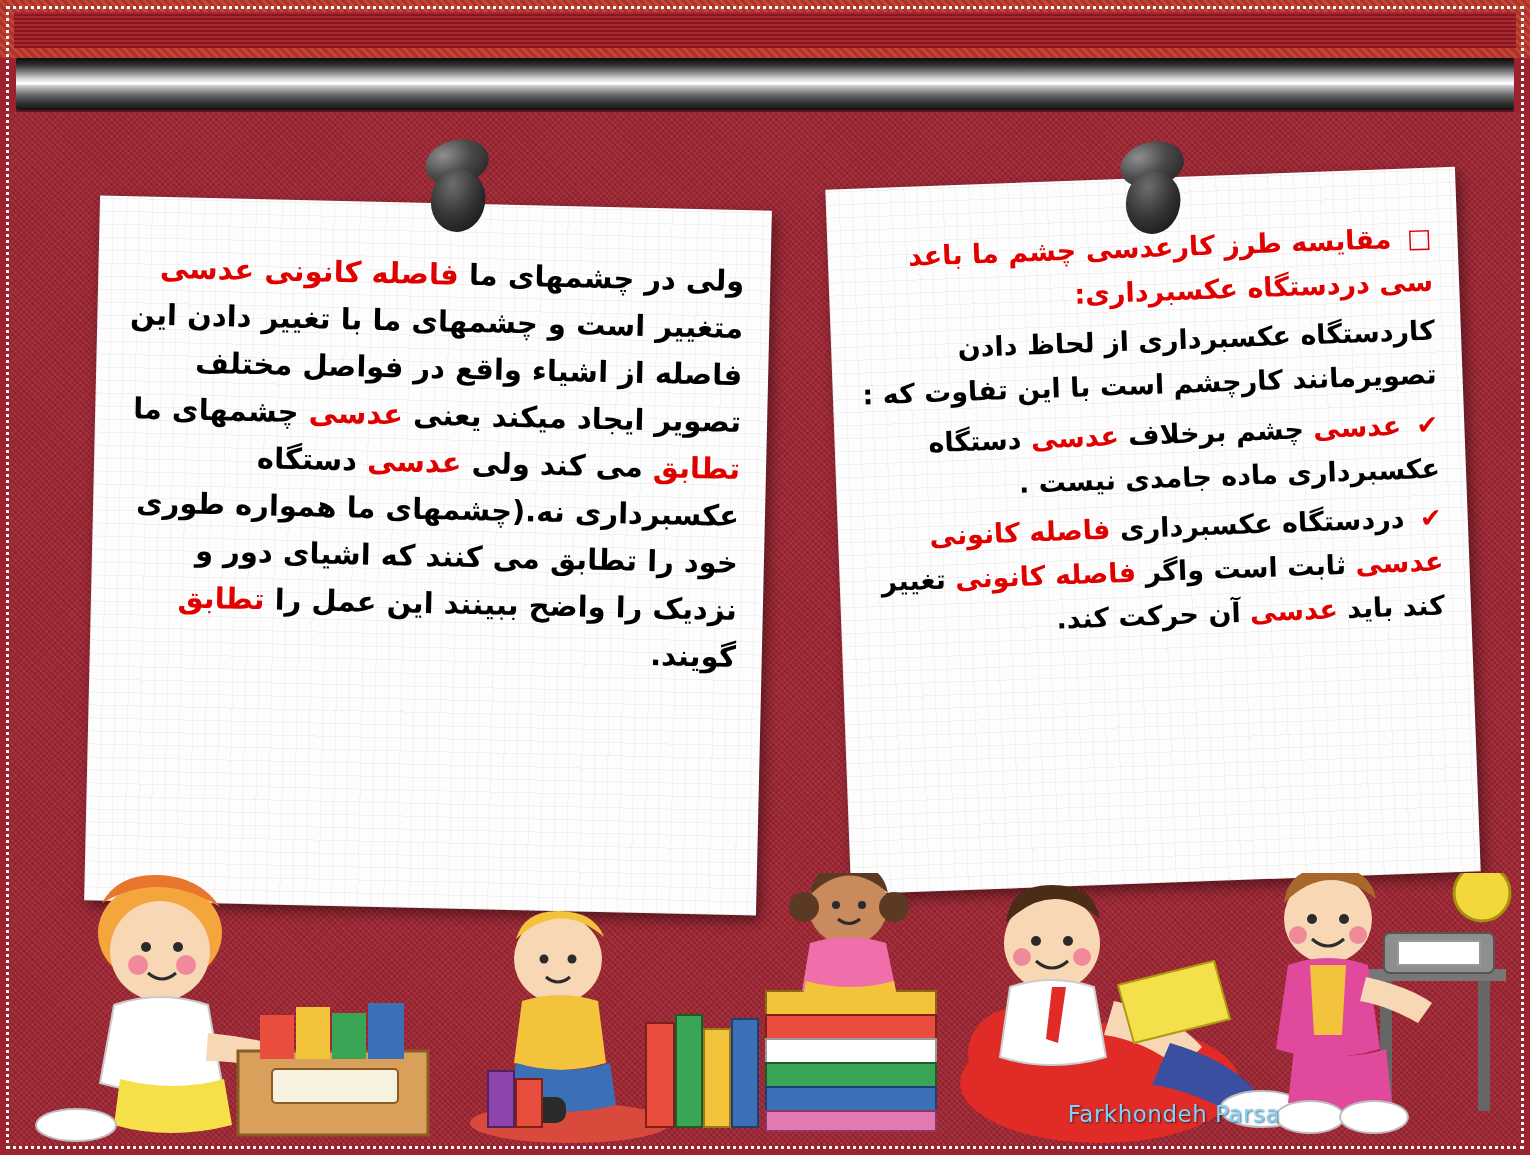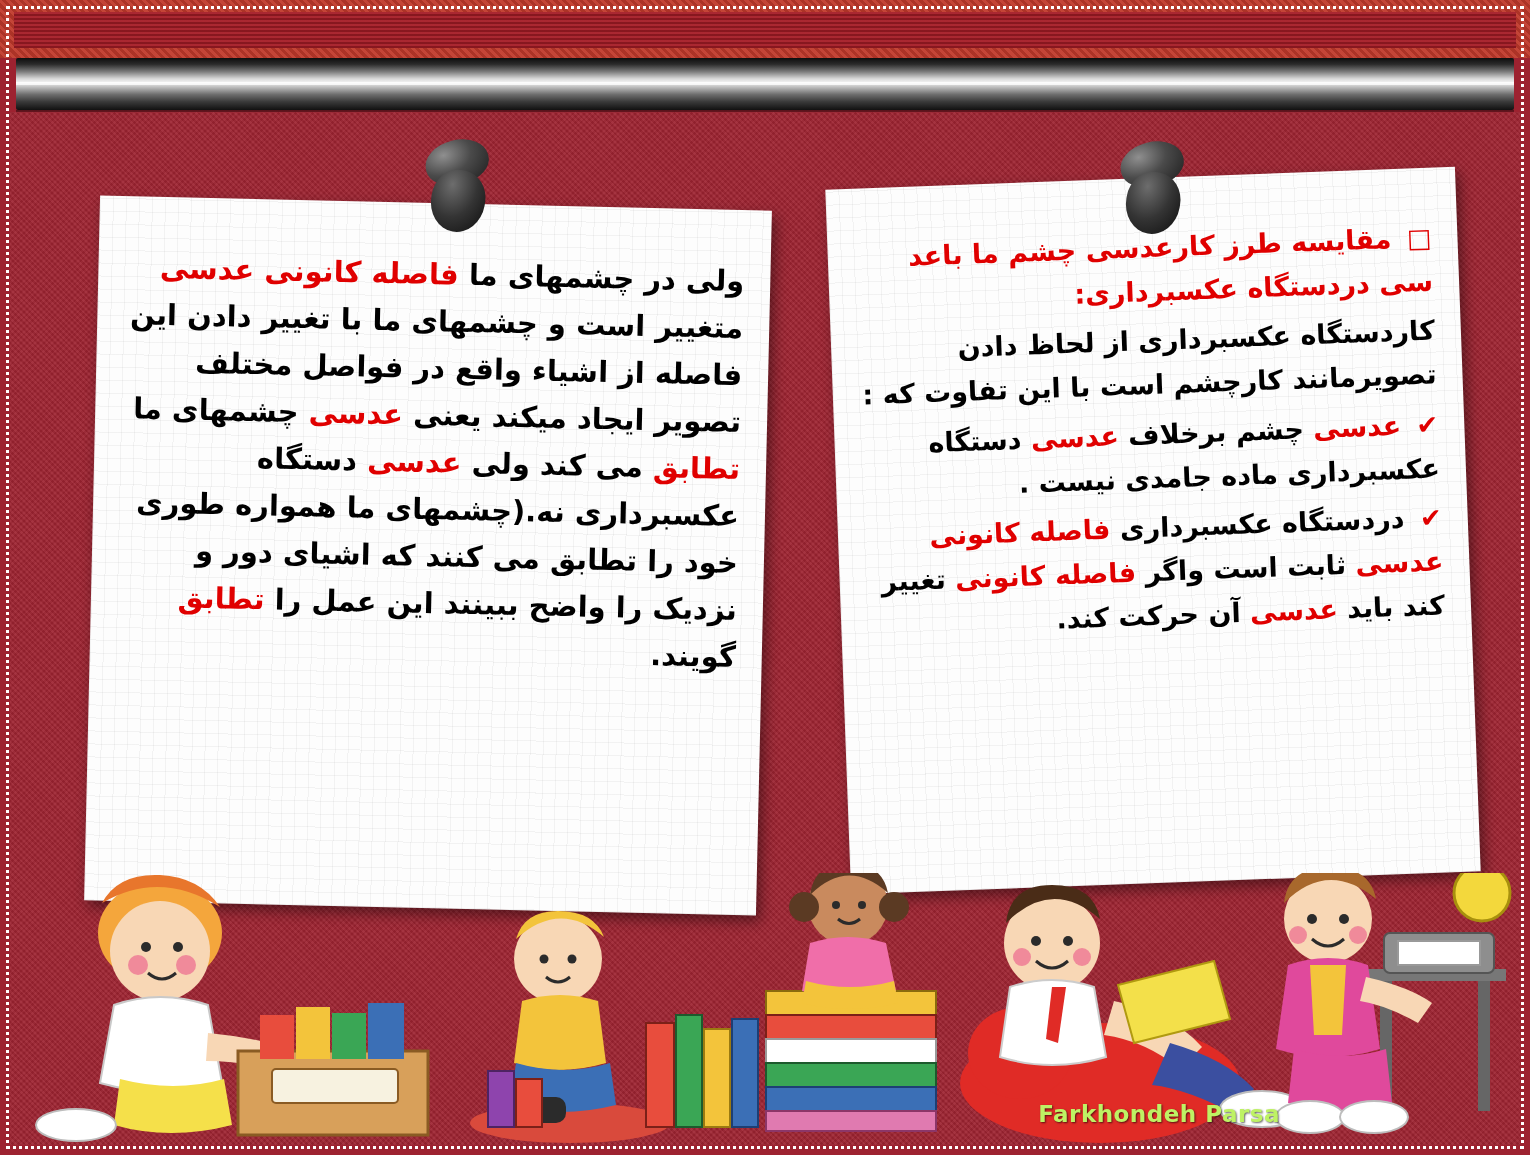--- a/index.html
+++ b/index.html
@@ -178,24 +178,24 @@
     width: 1510px;
     height: 270px;
     z-index: 25;
     pointer-events: none;
   }
 
   .signature {
     position: absolute;
     right: 250px;
     bottom: 28px;
-    color: #bef264;
+    color: #7dd3fc;
     font-family: "DejaVu Sans", sans-serif;
     font-size: 23px;
-    font-weight: bold;
+    font-weight: normal;
     letter-spacing: 0.5px;
     z-index: 30;
     direction: ltr;
     text-shadow: 1px 1px 2px rgba(0,0,0,0.6);
   }
 </style>
 </head>
 <body>
 
 <div id="slide">

